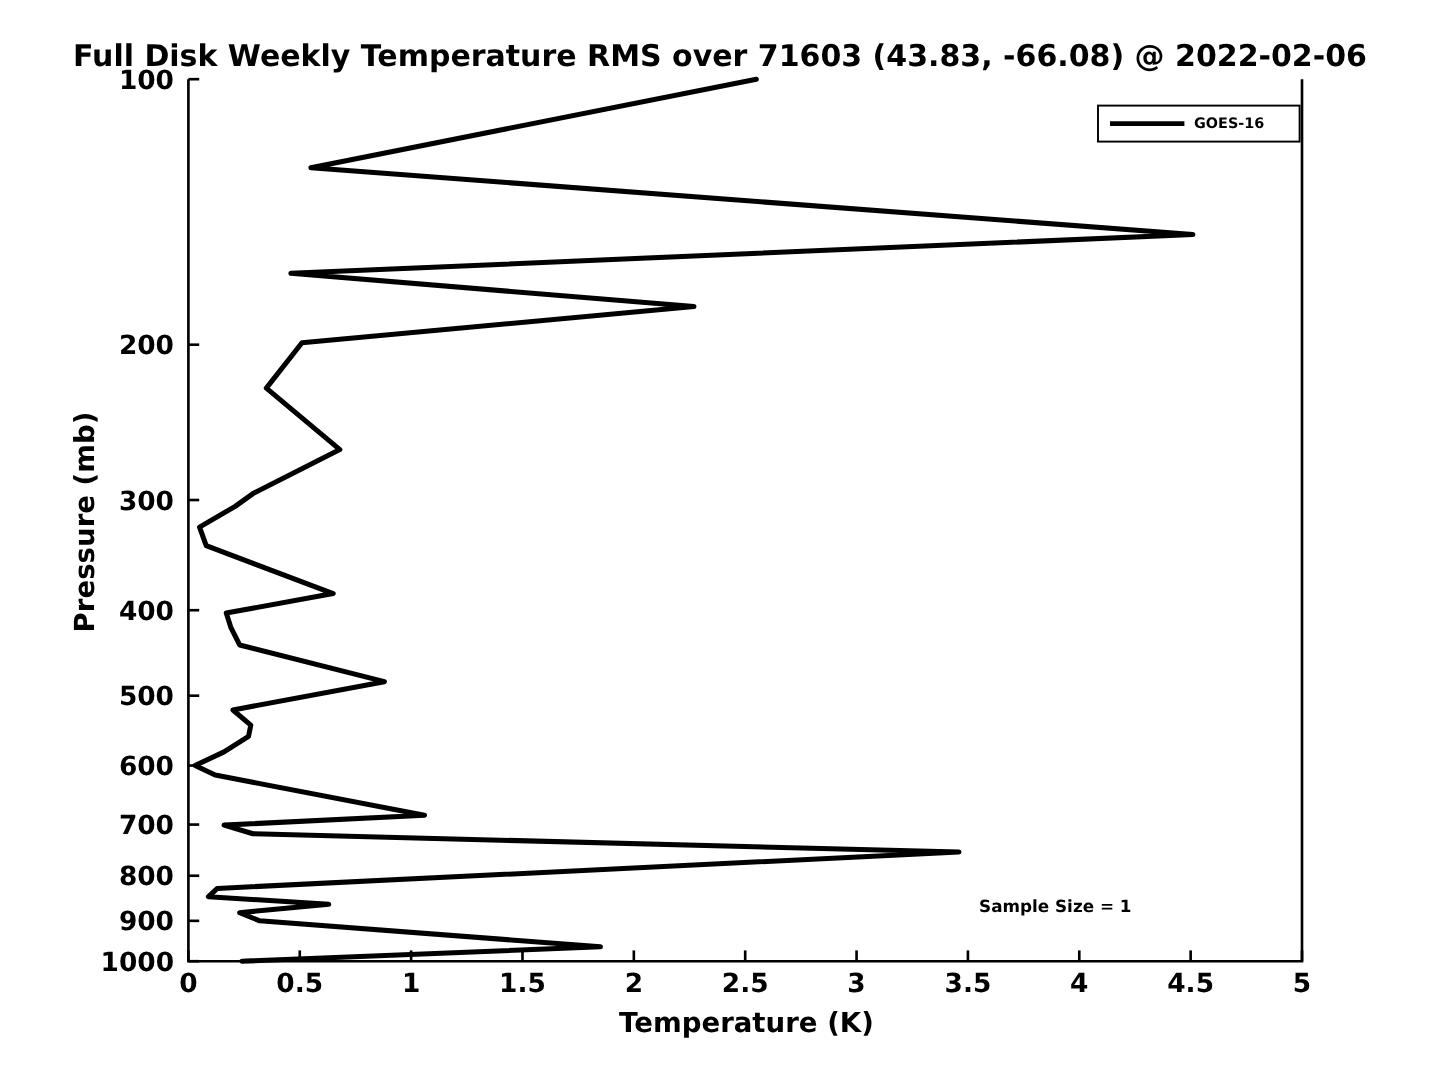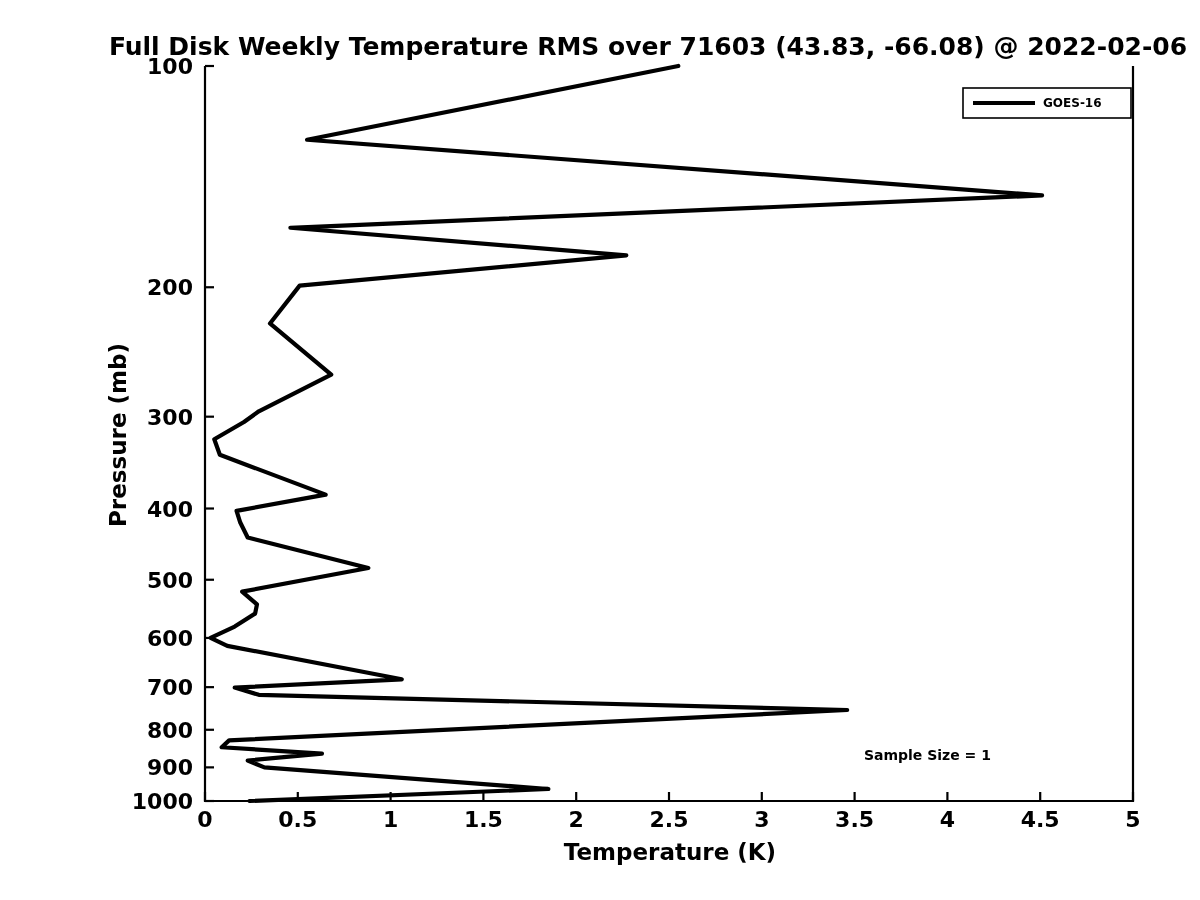--- a/index.html
+++ b/index.html
@@ -10,21 +10,20 @@
   body {
     width: 1200px;
     height: 900px;
     font-family: "DejaVu Sans", sans-serif;
     overflow: hidden;
   }
   #figure {
     position: relative;
     width: 1112px;
     height: 900px;
-    margin-left: 48px;
   }
   svg#plot {
     position: absolute;
     top: 0;
     left: 0;
     width: 1200px;
     height: 900px;
   }
   .chart-title {
     font-family: "DejaVu Sans", sans-serif;

